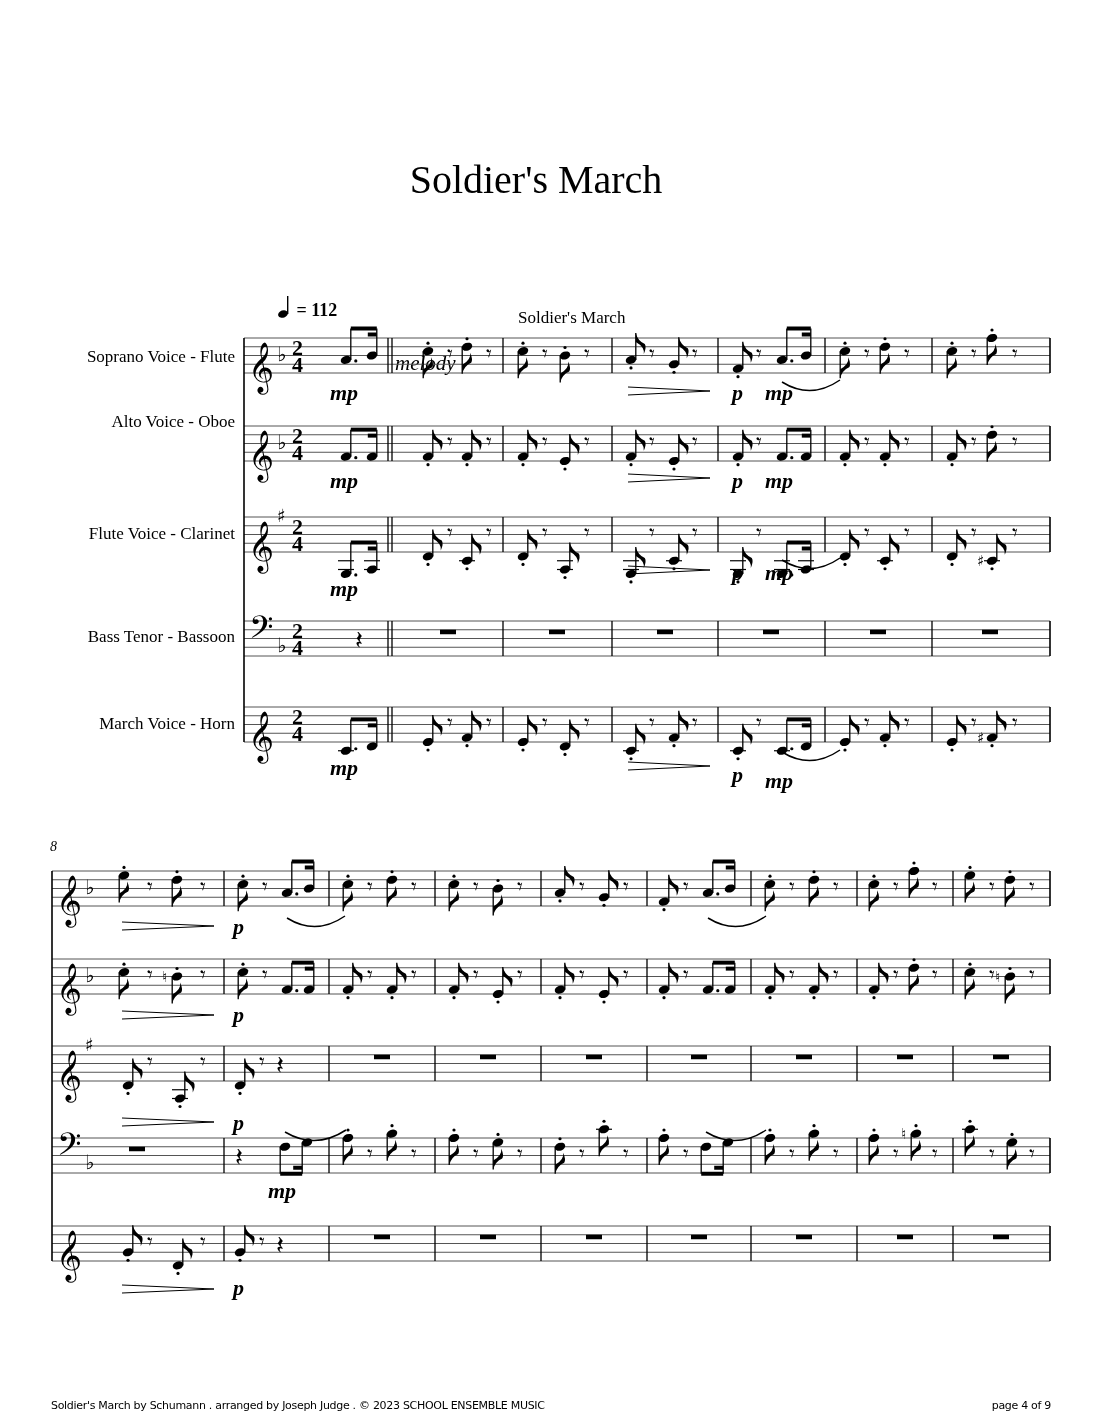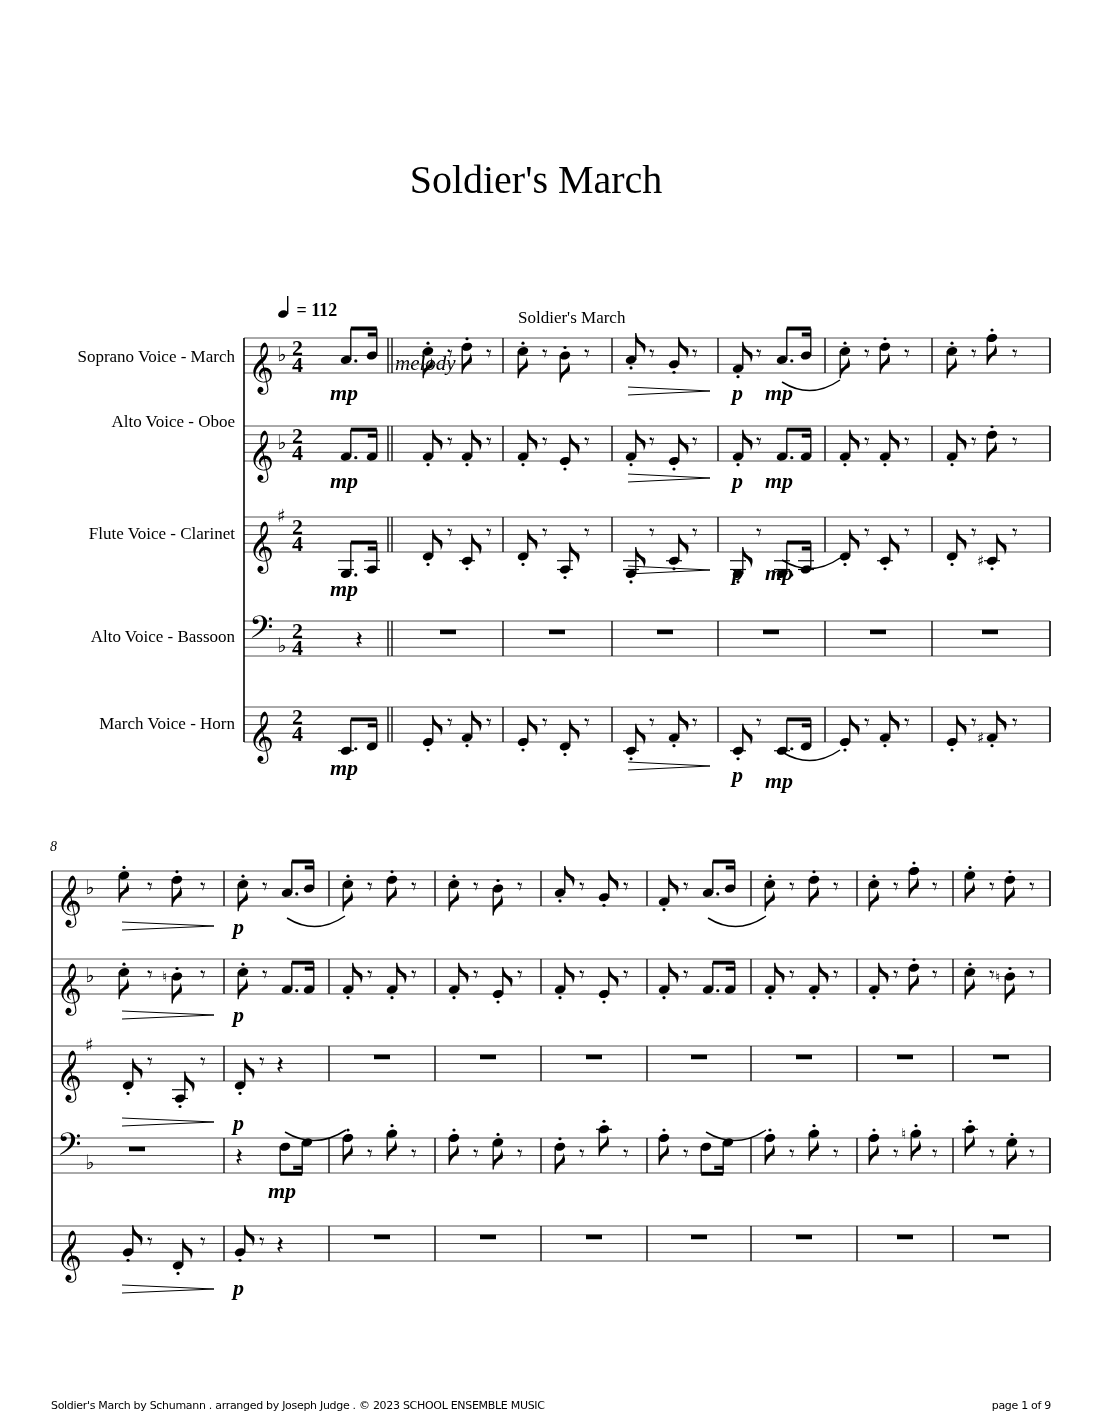--- a/index.html
+++ b/index.html
@@ -24,24 +24,24 @@
 <div class="tempo">
   <svg class="q" width="14" height="24" viewBox="0 0 14 24" style="vertical-align:-3px">
       <ellipse cx="5" cy="19" rx="5" ry="3.6" transform="rotate(-20 5 19)" fill="#000"></ellipse>
       <rect x="9" y="1" width="1.4" height="18" fill="#000"></rect>
     </svg>
   <span>= 112</span>
 </div>
 <div class="expr">melody</div>
 <div class="rehearsal">Soldier's March</div>
 
-<div class="inst" style="top:347px">Soprano Voice - March</div>
+<div class="inst" style="top:347px">Soprano Voice - Flute</div>
 <div class="inst" style="top:412px">Alto Voice - Oboe</div>
 <div class="inst" style="top:524px">Flute Voice - Clarinet</div>
-<div class="inst" style="top:627px">Alto Voice - Bassoon</div>
+<div class="inst" style="top:627px">Bass Tenor - Bassoon</div>
 <div class="inst" style="top:714px">March Voice - Horn</div>
 
 <div class="mnum">8</div>
 
 <svg id="score" width="1101" height="1425" viewBox="0 0 1101 1425">
     <g>
       <g>
         <line x1="244" x2="1050" y1="338" y2="338" stroke="#555" stroke-width="1"></line>
         <line x1="244" x2="1050" y1="346.75" y2="346.75" stroke="#555" stroke-width="1"></line>
         <line x1="244" x2="1050" y1="355.5" y2="355.5" stroke="#555" stroke-width="1"></line>
@@ -1132,13 +1132,13 @@
         <rect x="897" y="1234.75" width="16" height="4.5" fill="#000"></rect>
         <rect x="993" y="1234.75" width="16" height="4.5" fill="#000"></rect>
         <text x="233" y="1295" font-size="22" font-weight="bold" font-style="italic" font-family="Liberation Serif, serif">p</text>
         <path d="M122,1285 L214,1289 L122,1293" fill="none" stroke="#000" stroke-width="1"></path>
       </g>
       <line x1="52" x2="52" y1="871" y2="1261" stroke="#000" stroke-width="1.6"></line>
     </g>
   </svg>
 
 <div class="footer left">Soldier's March by Schumann . arranged by Joseph Judge . © 2023 SCHOOL ENSEMBLE MUSIC</div>
-<div class="footer right">page 1 of 9</div>
+<div class="footer right">page 4 of 9</div>
 
 </body></html>

